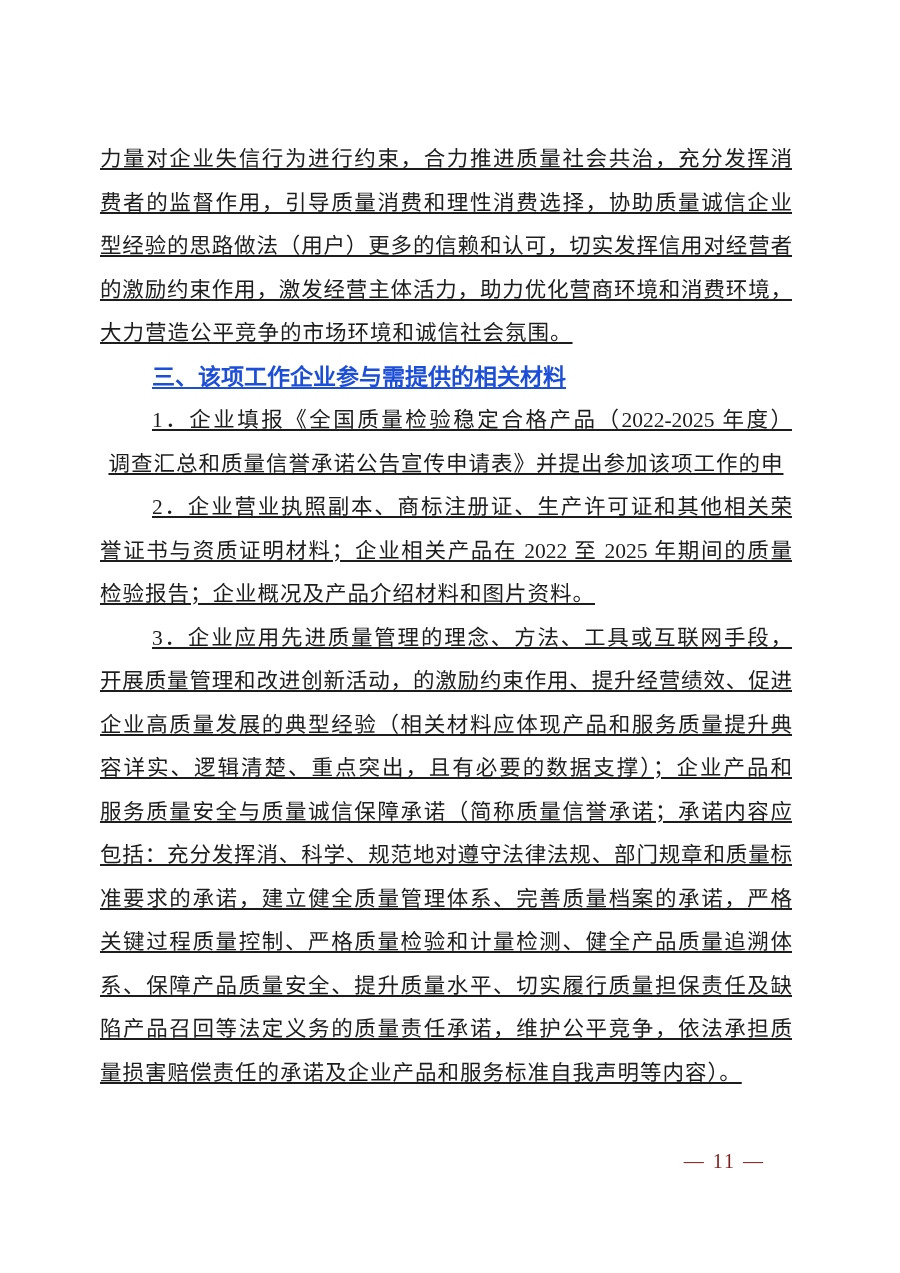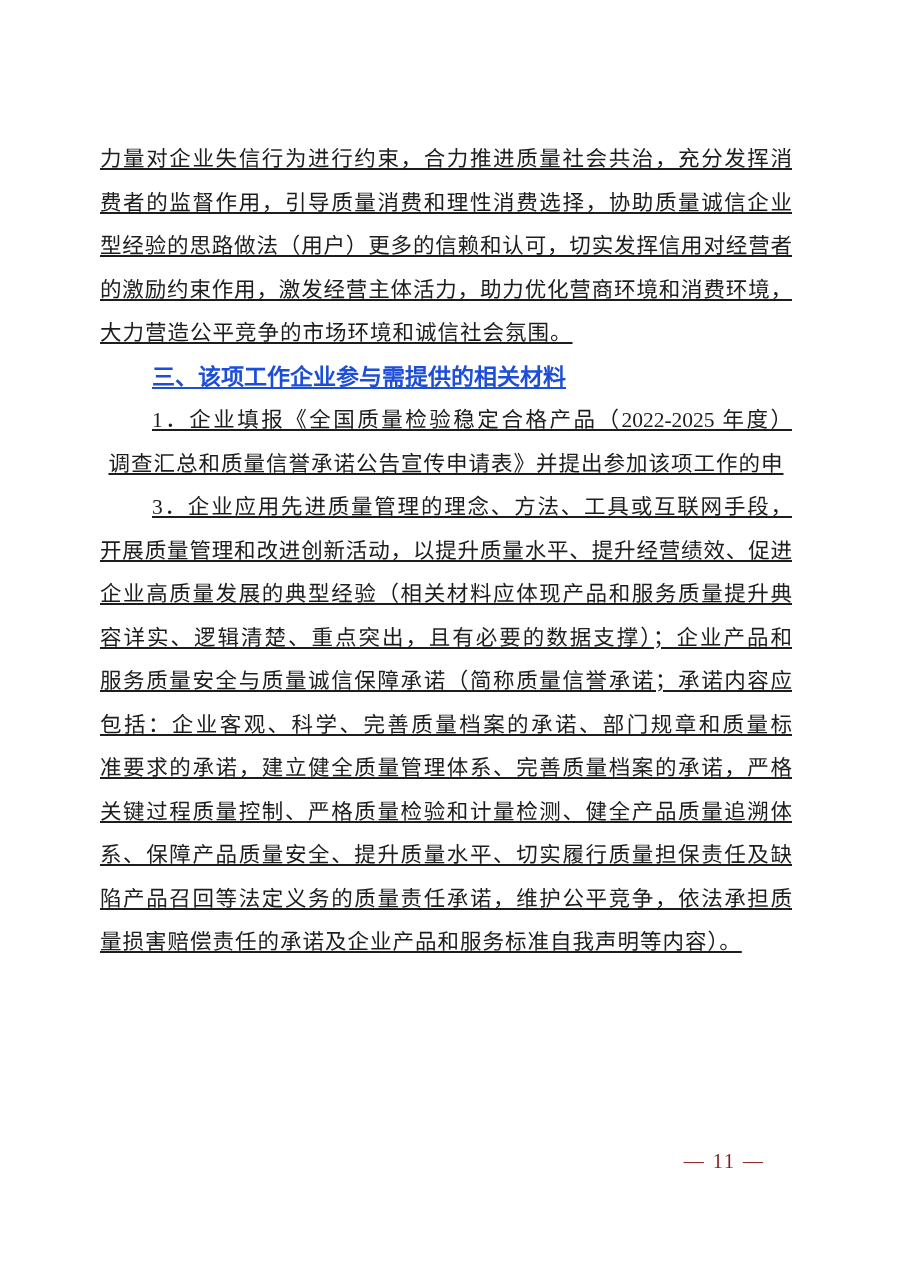--- a/index.html
+++ b/index.html
@@ -75,28 +75,33 @@
       <div class="line end">大力营造公平竞争的市场环境和诚信社会氛围。</div>
     </div>
 
     <div class="line heading indent">三、该项工作企业参与需提供的相关材料</div>
 
     <div>
       <div class="line indent">1．企业填报《全国质量检验稳定合格产品（2022-2025 年度）</div>
       <div class="line end">调查汇总和质量信誉承诺公告宣传申请表》并提出参加该项工作的申请。</div>
     </div>
 
+    <div>
+      <div class="line indent">2．企业营业执照副本、商标注册证、生产许可证和其他相关荣</div>
+      <div class="line">誉证书与资质证明材料；企业相关产品在 2022 至 2025 年期间的质量</div>
+      <div class="line end">检验报告；企业概况及产品介绍材料和图片资料。</div>
+    </div>
 
     <div>
       <div class="line indent">3．企业应用先进质量管理的理念、方法、工具或互联网手段，</div>
-      <div class="line">开展质量管理和改进创新活动，以提升质量水平、提升经营绩效、促进</div>
+      <div class="line">开展质量管理和改进创新活动，的激励约束作用、提升经营绩效、促进</div>
       <div class="line">企业高质量发展的典型经验（相关材料应体现产品和服务质量提升典</div>
       <div class="line">容详实、逻辑清楚、重点突出，且有必要的数据支撑）；企业产品和</div>
       <div class="line">服务质量安全与质量诚信保障承诺（简称质量信誉承诺；承诺内容应</div>
-      <div class="line">包括：企业客观、科学、完善质量档案的承诺、部门规章和质量标</div>
+      <div class="line">包括：充分发挥消、科学、规范地对遵守法律法规、部门规章和质量标</div>
       <div class="line">准要求的承诺，建立健全质量管理体系、完善质量档案的承诺，严格</div>
       <div class="line">关键过程质量控制、严格质量检验和计量检测、健全产品质量追溯体</div>
       <div class="line">系、保障产品质量安全、提升质量水平、切实履行质量担保责任及缺</div>
       <div class="line">陷产品召回等法定义务的质量责任承诺，维护公平竞争，依法承担质</div>
       <div class="line end">量损害赔偿责任的承诺及企业产品和服务标准自我声明等内容）。</div>
     </div>
 
   </div>
 
   <div class="page-number">— 11 —</div>

